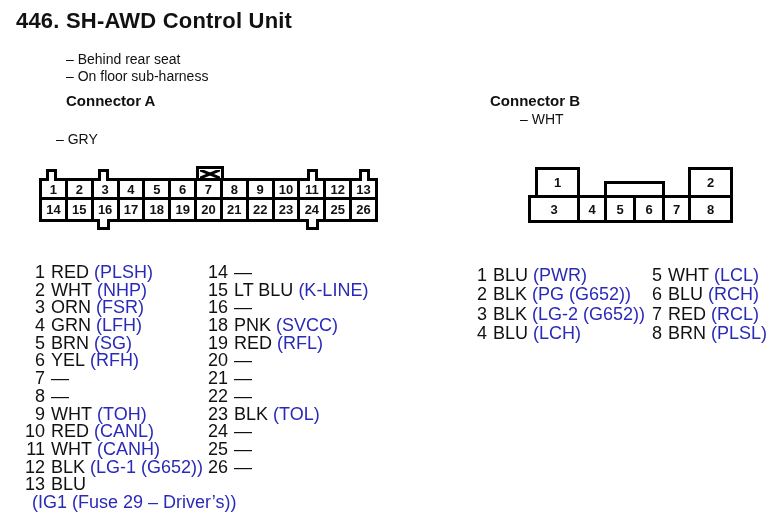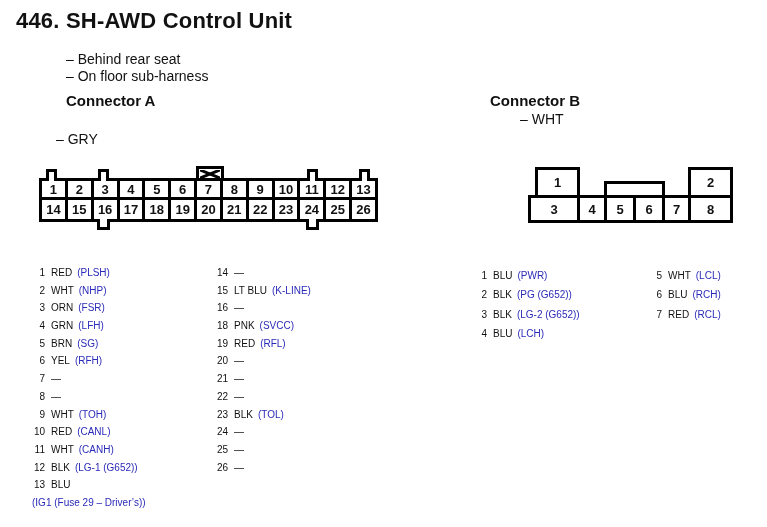--- a/index.html
+++ b/index.html
@@ -34,21 +34,21 @@
   .bcell{border:3px solid #000;box-sizing:border-box;background:#fff;display:flex;
     align-items:center;justify-content:center;font-weight:bold;font-size:13px;position:absolute;}
   .b-bottom{top:195px;height:28px;}
   .b3{left:528px;width:52px;} .b4{left:577px;width:30px;} .b5{left:604px;width:32px;}
   .b6{left:633px;width:32px;} .b7{left:662px;width:29px;} .b8{left:688px;width:45px;}
   .b-top1{left:535px;top:167px;width:45px;height:31px;z-index:2;}
   .b-top2{left:688px;top:167px;width:45px;height:31px;z-index:2;}
   .b-mid{left:604px;top:181px;width:61px;height:17px;z-index:2;}
 
   
-  .pin-list{font-size:10px;}
+  .pin-list{font-size:18px;}
   .pin-row{white-space:nowrap;}
   .lh-a .pin-row{height:17.7px;line-height:17.7px;}
   .lh-b .pin-row{height:19.3px;line-height:19.3px;}
   .pin-num{display:inline-block;width:21px;text-align:right;margin-right:6px;color:#111;}
   .num-narrow .pin-num{width:10px;}
   .pin-wire{color:#111;}
   .pin-code{color:#2a2ab8;margin-left:5px;}
   .cont .pin-code{margin-left:-19px;}
 </style>
 </head>
@@ -226,13 +226,16 @@
 <div class="abs pin-list lh-b num-narrow" style="left:652px;top:266px;">
     <div class="pin-row">
     <span class="pin-num">5</span><span class="pin-wire">WHT</span><span class="pin-code">(LCL)</span>
   </div>
     <div class="pin-row">
     <span class="pin-num">6</span><span class="pin-wire">BLU</span><span class="pin-code">(RCH)</span>
   </div>
     <div class="pin-row">
     <span class="pin-num">7</span><span class="pin-wire">RED</span><span class="pin-code">(RCL)</span>
   </div>
+    <div class="pin-row">
+    <span class="pin-num">8</span><span class="pin-wire">BRN</span><span class="pin-code">(PLSL)</span>
+  </div>
   </div>
 
 </body></html>

